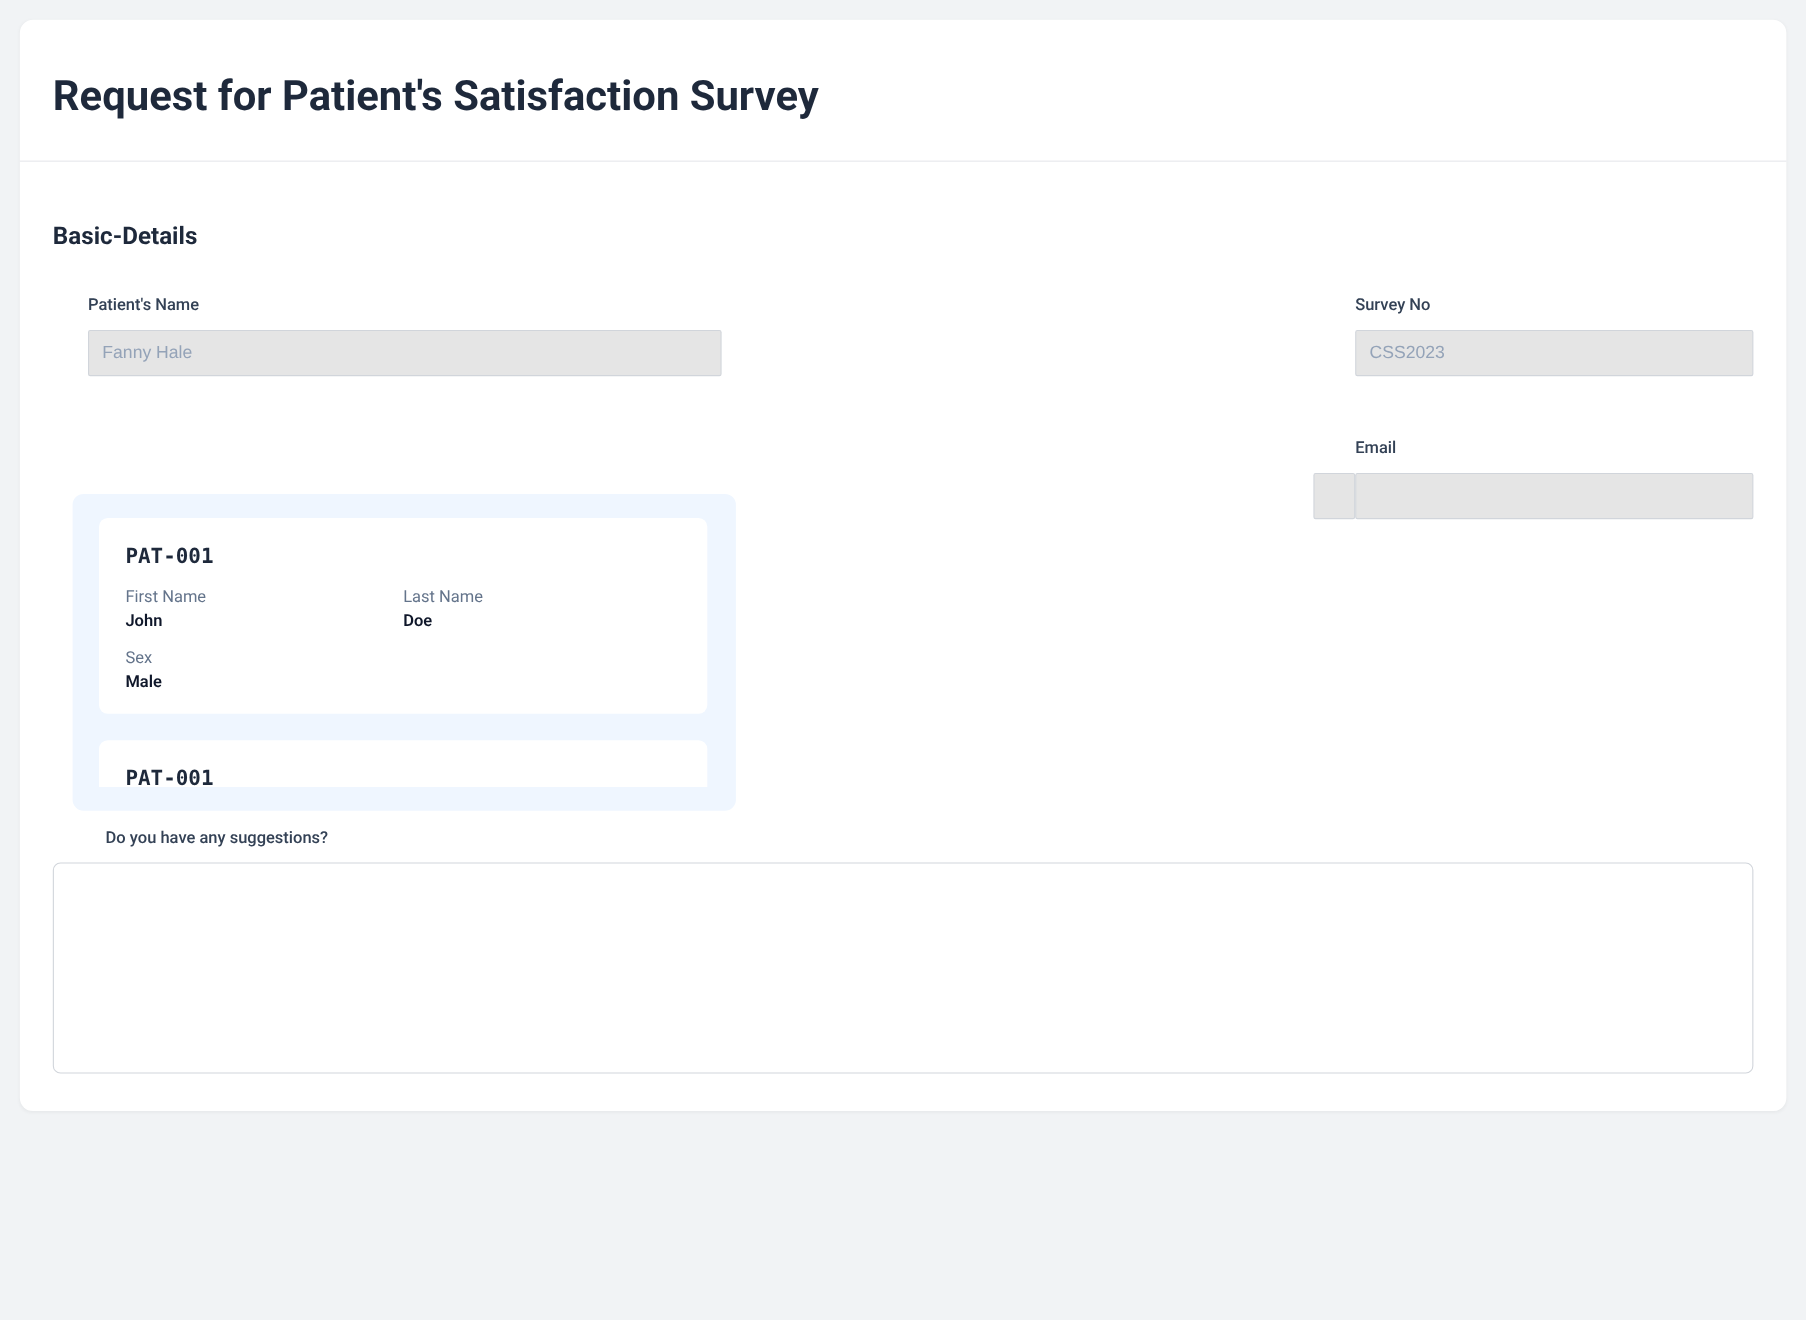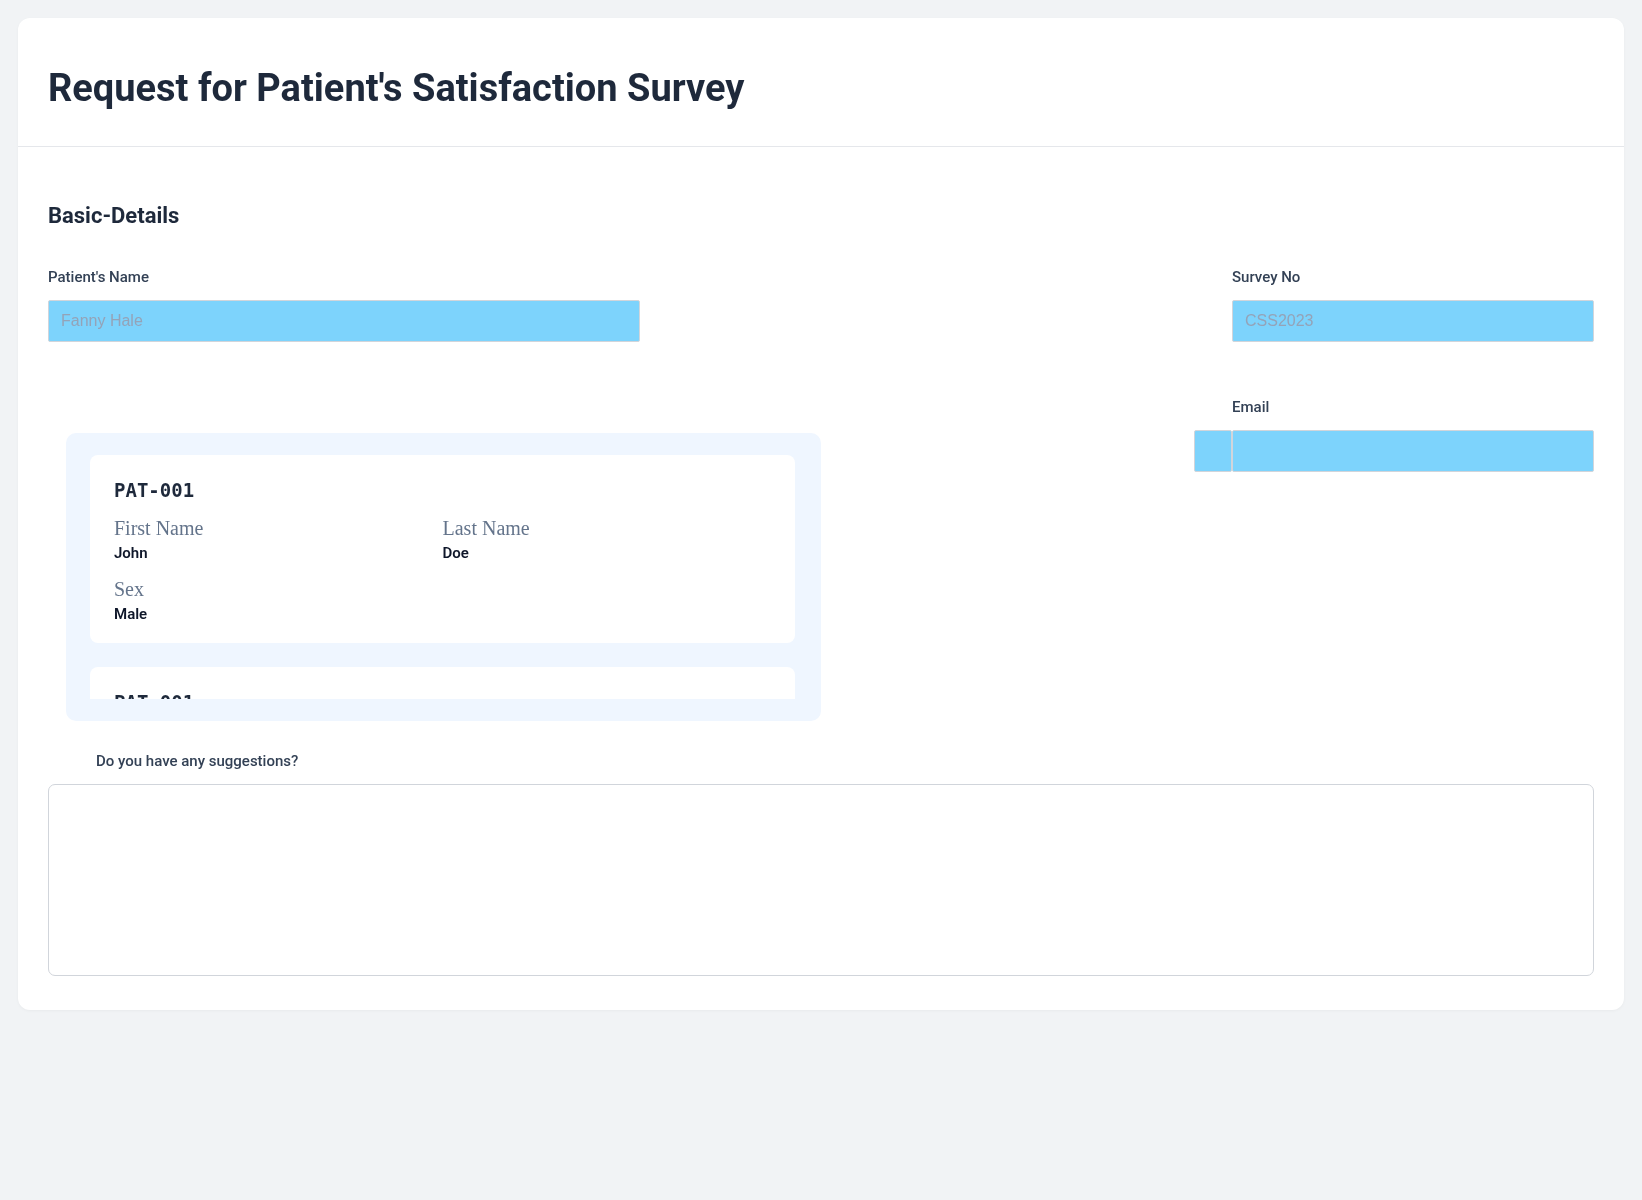--- a/index.html
+++ b/index.html
@@ -32,63 +32,64 @@
   }
   .section-title {
     font-size: 22px;
     font-weight: 700;
     color: #1e293b;
     margin-bottom: 40px;
   }
   .form-row {
     display: flex;
     margin-bottom: 56px;
+    margin-left: 32px;
   }
   .form-group {
     flex: 1;
     display: flex;
     flex-direction: column;
   }
   .form-group.narrow { flex: 0 0 362px; }
   .form-label {
     font-size: 15px;
     font-weight: 500;
     color: #334155;
     margin-bottom: 14px;
   }
   .form-input {
     height: 42px;
     border: 1px solid #d1d5db;
     border-radius: 2px;
     padding: 0 12px;
     font-size: 16px;
     color: #1e293b;
-    background: #7dd3fc;
+    background: #e5e5e5;
     outline: none;
   }
   .form-input::placeholder { color: #94a3b8; }
   .form-textarea {
     min-height: 192px;
     border: 1px solid #d1d5db;
     border-radius: 7px;
     padding: 10px 12px;
     font-size: 16px;
     color: #1e293b;
     background: #fff;
     outline: none;
     resize: none;
     font-family: inherit;
   }
 
   
   .dropdown {
     position: absolute;
     left: 48px;
-    top: 286px;
-    width: 755px;
+    top: 302px;
+    width: 603px;
     background: #eff6ff;
     border-radius: 10px;
     padding: 22px 16px 22px 24px;
     z-index: 10;
   }
   .dropdown-inner {
     max-height: 244px;
     overflow-y: auto;
     padding-right: 10px;
   }
@@ -111,24 +112,23 @@
     font-weight: 700;
     color: #1e293b;
     margin-bottom: 16px;
   }
   .option-grid {
     display: grid;
     grid-template-columns: 1fr 1fr;
     row-gap: 16px;
   }
   .field-label {
-    font-size: 20px;
+    font-size: 15px;
     color: #64748b;
     margin-bottom: 4px;
-    font-family: Liberation Serif, serif;
   }
   .field-value {
     font-size: 15px;
     font-weight: 600;
     color: #0f172a;
   }
 
   .suggestions-block { margin-top: 280px; }
 </style>
 </head>

